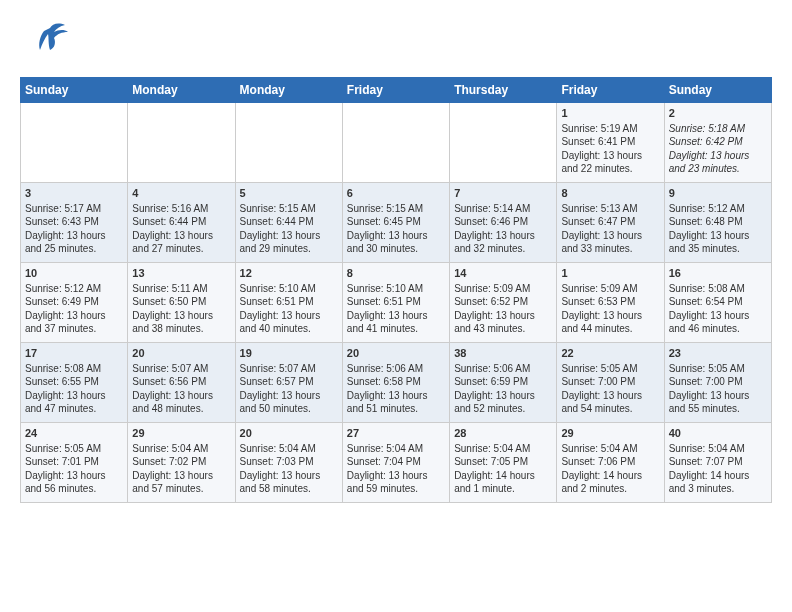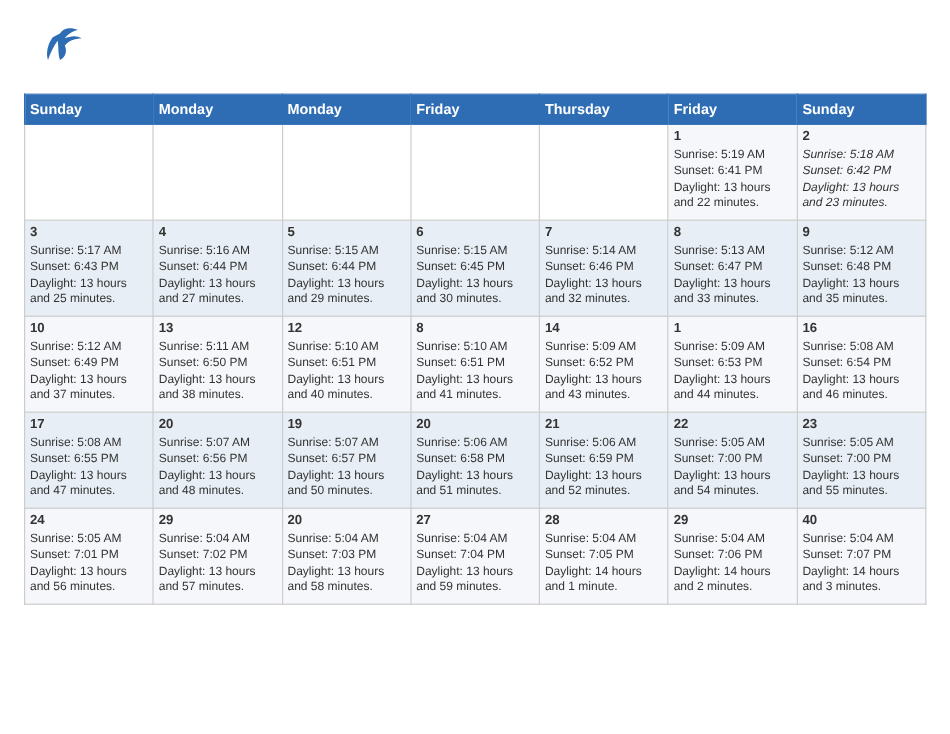--- a/index.html
+++ b/index.html
@@ -266,21 +266,21 @@
 and 50 minutes.</div>
           </td>
           <td>
             <span class="day-num">20</span>
             <div class="day-info" style="white-space: pre-line;">Sunrise: 5:06 AM
 Sunset: 6:58 PM
 Daylight: 13 hours
 and 51 minutes.</div>
           </td>
           <td>
-            <span class="day-num">21</span>
+            <span class="day-num">38</span>
             <div class="day-info" style="white-space: pre-line;">Sunrise: 5:06 AM
 Sunset: 6:59 PM
 Daylight: 13 hours
 and 52 minutes.</div>
           </td>
           <td>
             <span class="day-num">22</span>
             <div class="day-info" style="white-space: pre-line;">Sunrise: 5:05 AM
 Sunset: 7:00 PM
 Daylight: 13 hours

